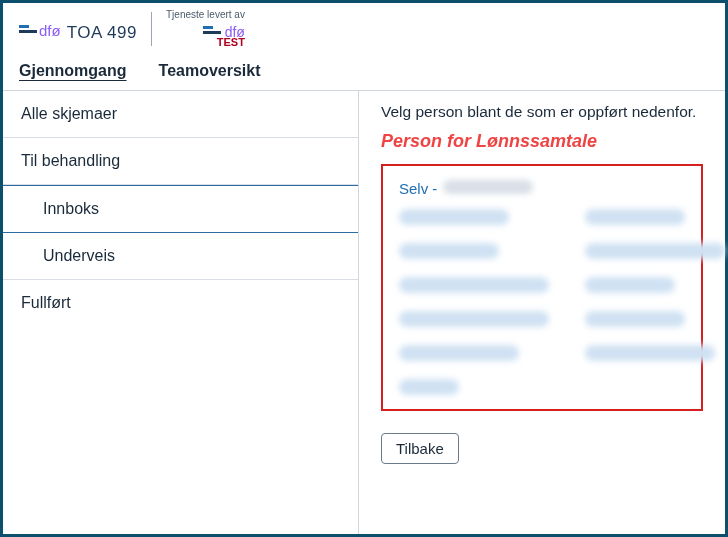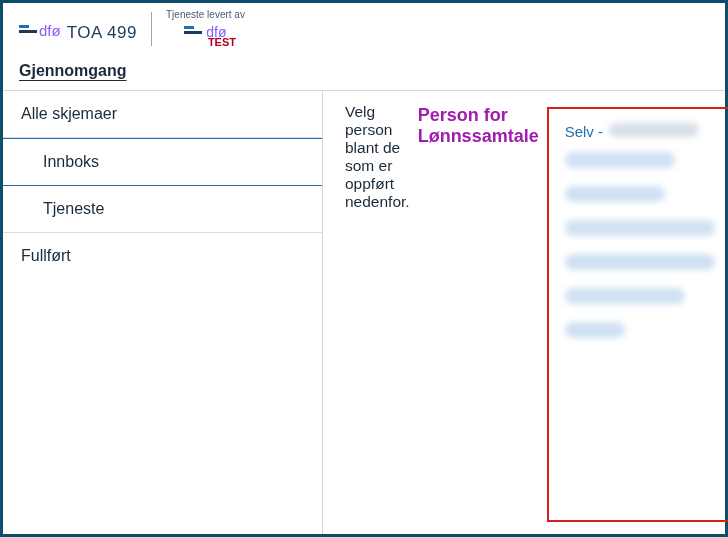--- a/index.html
+++ b/index.html
@@ -8,38 +8,38 @@
   .header { display: flex; align-items: center; padding: 6px 16px 0 16px; gap: 12px; }
   .logo-block { display: flex; align-items: center; gap: 6px; }
   .dfo-mark { display: flex; align-items: center; gap: 2px; }
   .dfo-bars { display: inline-flex; flex-direction: column; gap: 2px; }
   .bar1 { width: 10px; height: 3px; background:#1f6fb2; }
   .bar2 { width: 18px; height: 3px; background:#1f3b5a; }
   .dfo-text { font-size: 15px; color:#8b5cf6; font-weight: 400; position: relative; top:2px; }
   .toa { font-size: 17px; color:#1f3b5a; letter-spacing: 0.5px; position: relative; top:4px; }
   .vline { width:1px; height:34px; background:#9aa6b2; margin: 0 8px; }
   .tjeneste { font-size: 10px; color:#4a5a6a; margin-bottom: 2px; }
-  .brand2 { display:flex; flex-direction:column; align-items:center; }
+  .brand2 { display:flex; flex-direction:column; align-items:flex-end; }
   .dfo-small { display:flex; align-items:center; gap:4px; }
   .test-tag { font-size: 11px; color:#b00020; font-weight:700; margin-left: 33px; margin-top:-2px; }
   .title-wrap { flex: 1; display:flex; justify-content:center; align-items:center; gap:8px; }
   .title { font-size: 20px; font-weight: 700; color:#1a2a3a; }
   .chev { width: 14px; height: 14px; border-right: 2px solid #1a2a3a; border-bottom: 2px solid #1a2a3a; transform: rotate(45deg); position: relative; top:-3px; }
   .tabs { display:flex; gap: 32px; padding: 14px 24px 10px 16px; border-bottom: 1px solid #d0d7de; }
   .tab { font-size: 16px; color:#1a2a3a; font-weight:700; cursor:pointer; }
   .tab.active { text-decoration: underline; text-underline-offset: 4px; }
   .body { flex:1; display:flex; min-height:0; }
-  .sidebar { width: 320px; border-right: 1px solid #d0d7de; display:flex; flex-direction:column; }
+  .sidebar { width: 356px; border-right: 1px solid #d0d7de; display:flex; flex-direction:column; }
   .nav-item { padding: 14px 18px; font-size: 16px; color:#1a2a3a; border-bottom: 1px solid #d9dee4; cursor:pointer; background:#fff; }
   .nav-item.selected { border-top: 1px solid #2b6ca3; border-bottom: 1px solid #2b6ca3; }
   .nav-sub { padding-left: 40px; }
   .nav-item.last { border-bottom: none; }
-  .main { flex:1; padding: 12px 22px; display:flex; gap:8px; min-width:0; }
+  .main { flex:1; padding: 12px 22px; display:flex; flex-direction:column; gap:8px; min-width:0; }
   .hint { font-size: 15.5px; color:#1a2a3a; }
-  .section-title { font-size: 18px; font-weight:700; color:#a21caf; margin-top:2px; }
+  .section-title { font-size: 18px; font-weight:700; color:#ef4444; margin-top:2px;font-style:italic; }
   .person-box { border: 2.5px solid #d61f1f; padding: 14px 16px 14px 16px; margin-top:4px; }
   .selv-row { color:#1f6fb2; font-size:15px; margin-bottom:12px; display:flex; gap:6px; }
   .grid { display:grid; grid-template-columns: 1fr 1fr; column-gap: 36px; row-gap: 18px; }
   .blur-pill { height: 16px; border-radius: 8px; background: #cfe1f3; filter: blur(3px); }
   .blur-pill.w1 { width: 110px; }
   .blur-pill.w2 { width: 100px; }
   .blur-pill.w3 { width: 140px; }
   .blur-pill.w4 { width: 90px; }
   .blur-pill.w5 { width: 150px; }
   .blur-pill.w6 { width: 100px; }
@@ -75,27 +75,29 @@
           </span>
           <span class="dfo-text" style="font-size:14px;">dfø</span>
         </div>
         <span class="test-tag">TEST</span>
       </div>
     </div>
   </div>
 
   <div class="tabs">
     <span class="tab active">Gjennomgang</span>
+    <span class="tab">Teamoversikt</span>
   </div>
 
   <div class="body">
     <div class="sidebar">
       <div class="nav-item">Alle skjemaer</div>
+      <div class="nav-item">Til behandling</div>
       <div class="nav-item nav-sub selected">Innboks</div>
-      <div class="nav-item nav-sub">Tjeneste</div>
+      <div class="nav-item nav-sub">Underveis</div>
       <div class="nav-item last">Fullført</div>
     </div>
 
     <div class="main">
       <div class="hint">Velg person blant de som er oppført nedenfor.</div>
       <div class="section-title">Person for Lønnssamtale</div>
 
       <div class="person-box">
         <div class="selv-row">
           <span>Selv - </span>

